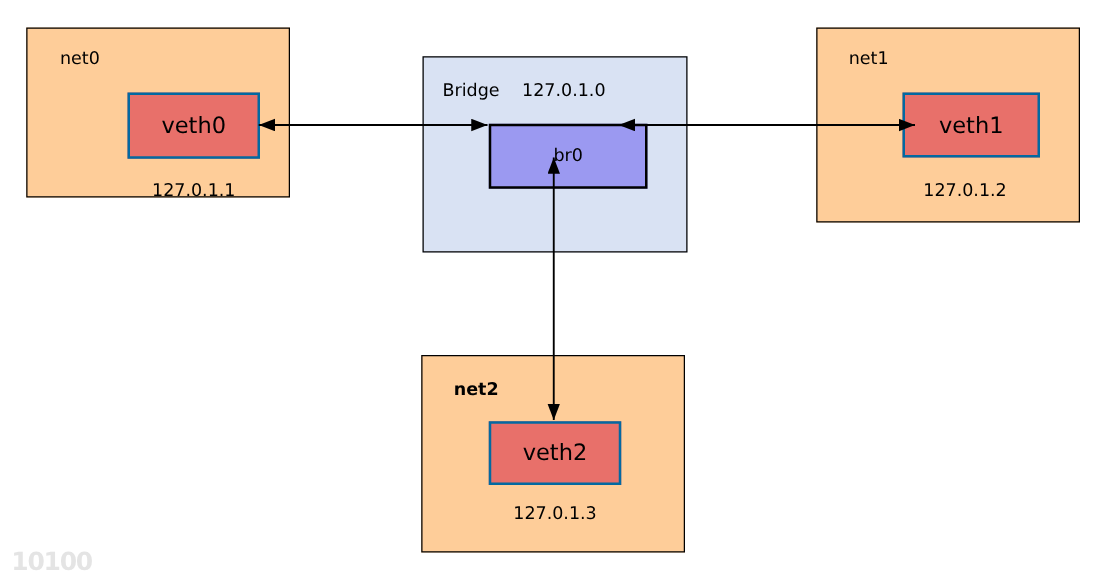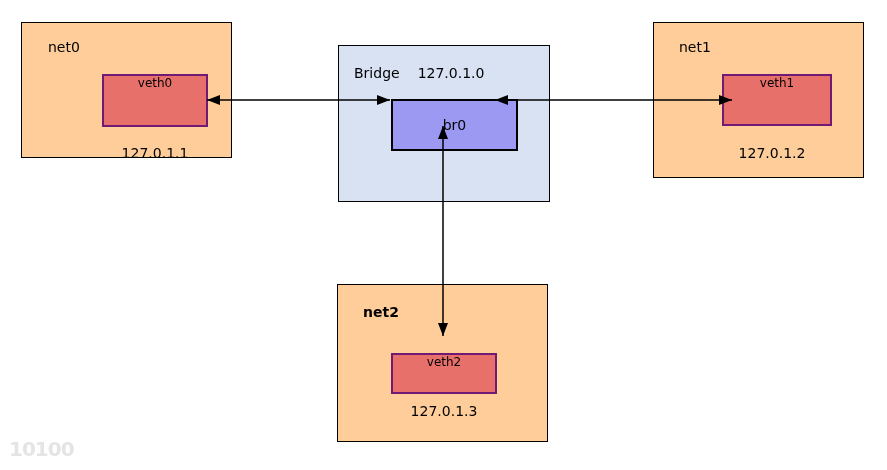--- a/index.html
+++ b/index.html
@@ -28,28 +28,28 @@
   #box-net2 .ns-label { left:25px; top:19px;font-weight:bold; }
 
   
   .bridge-header {
     position:absolute; left:15px; top:19px; display:flex; gap:18px;
     font-size:14px; line-height:16px;
   }
 
   
   .iface {
-    position:absolute; border:2px solid #701a75; box-sizing:border-box;
+    position:absolute; border:2px solid #0369a1; box-sizing:border-box;
     background: var(--iface-fill, #E8706A);
-    display:flex; justify-content:center;
-    font-size:12px;
+    display:flex; align-items:center; justify-content:center;
+    font-size:18px;
   }
   #box-veth0 { left:80px; top:51px; width:106px; height:53px; }
   #box-veth1 { left:68px; top:51px; width:110px; height:52px; }
-  #box-veth2 { left:53px; top:68px; width:106px; height:41px; }
+  #box-veth2 { left:53px; top:52px; width:106px; height:51px; }
   #box-br0 {
     position:absolute; left:52px; top:53px; width:127px; height:52px;
     border:2px solid #000; box-sizing:border-box;
     background: var(--bridge-node-fill, #9B99F1);
     display:flex; align-items:center; justify-content:center; font-size:14px;
   }
 
   .ip-label {
     position:absolute; font-size:14px; line-height:16px;
     transform:translateX(-50%); white-space:nowrap;

